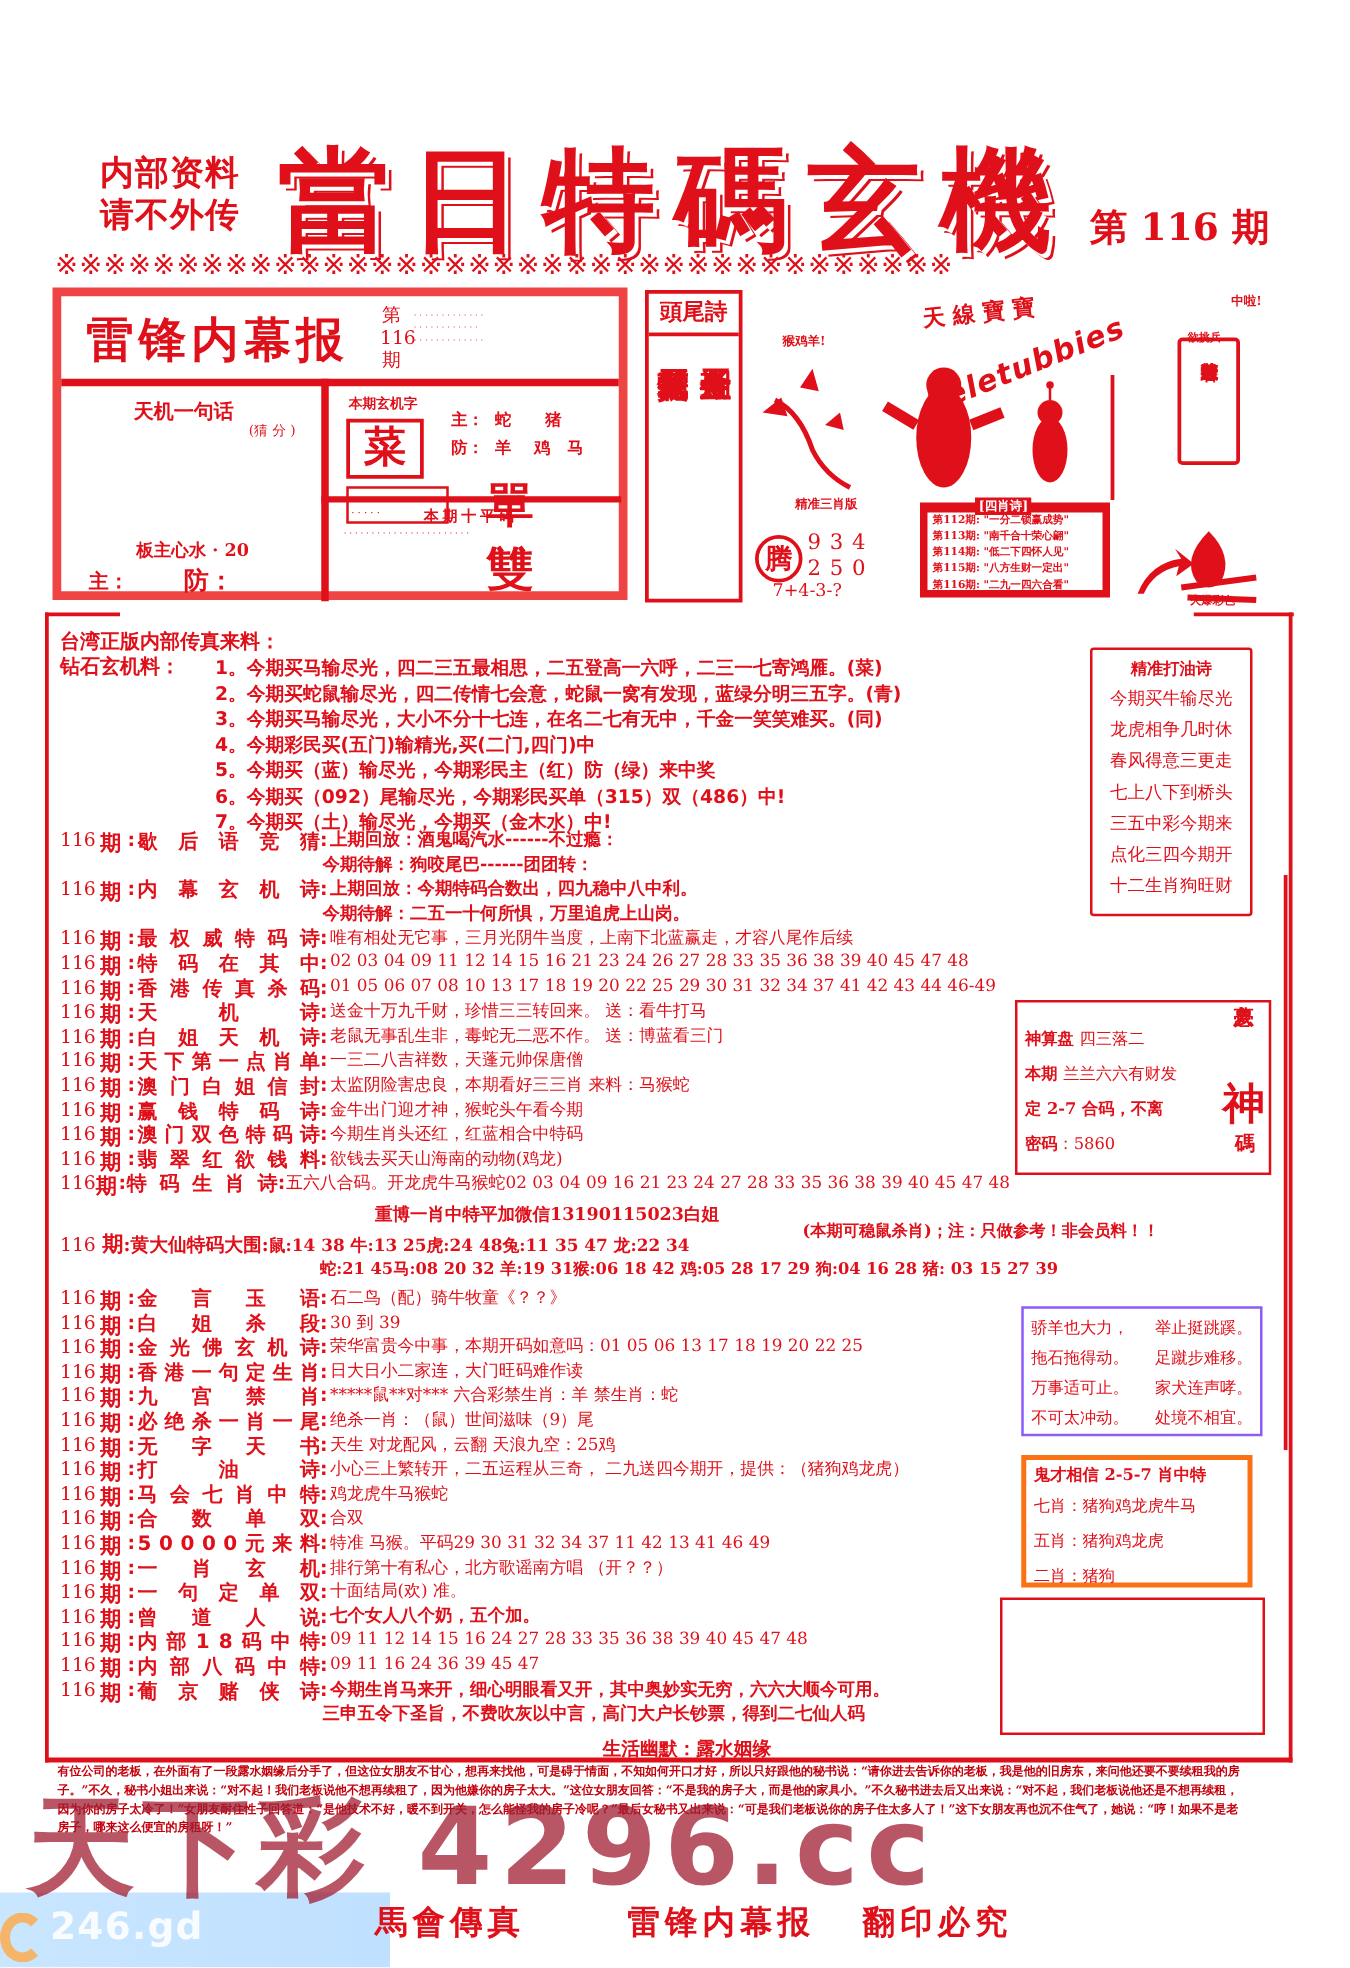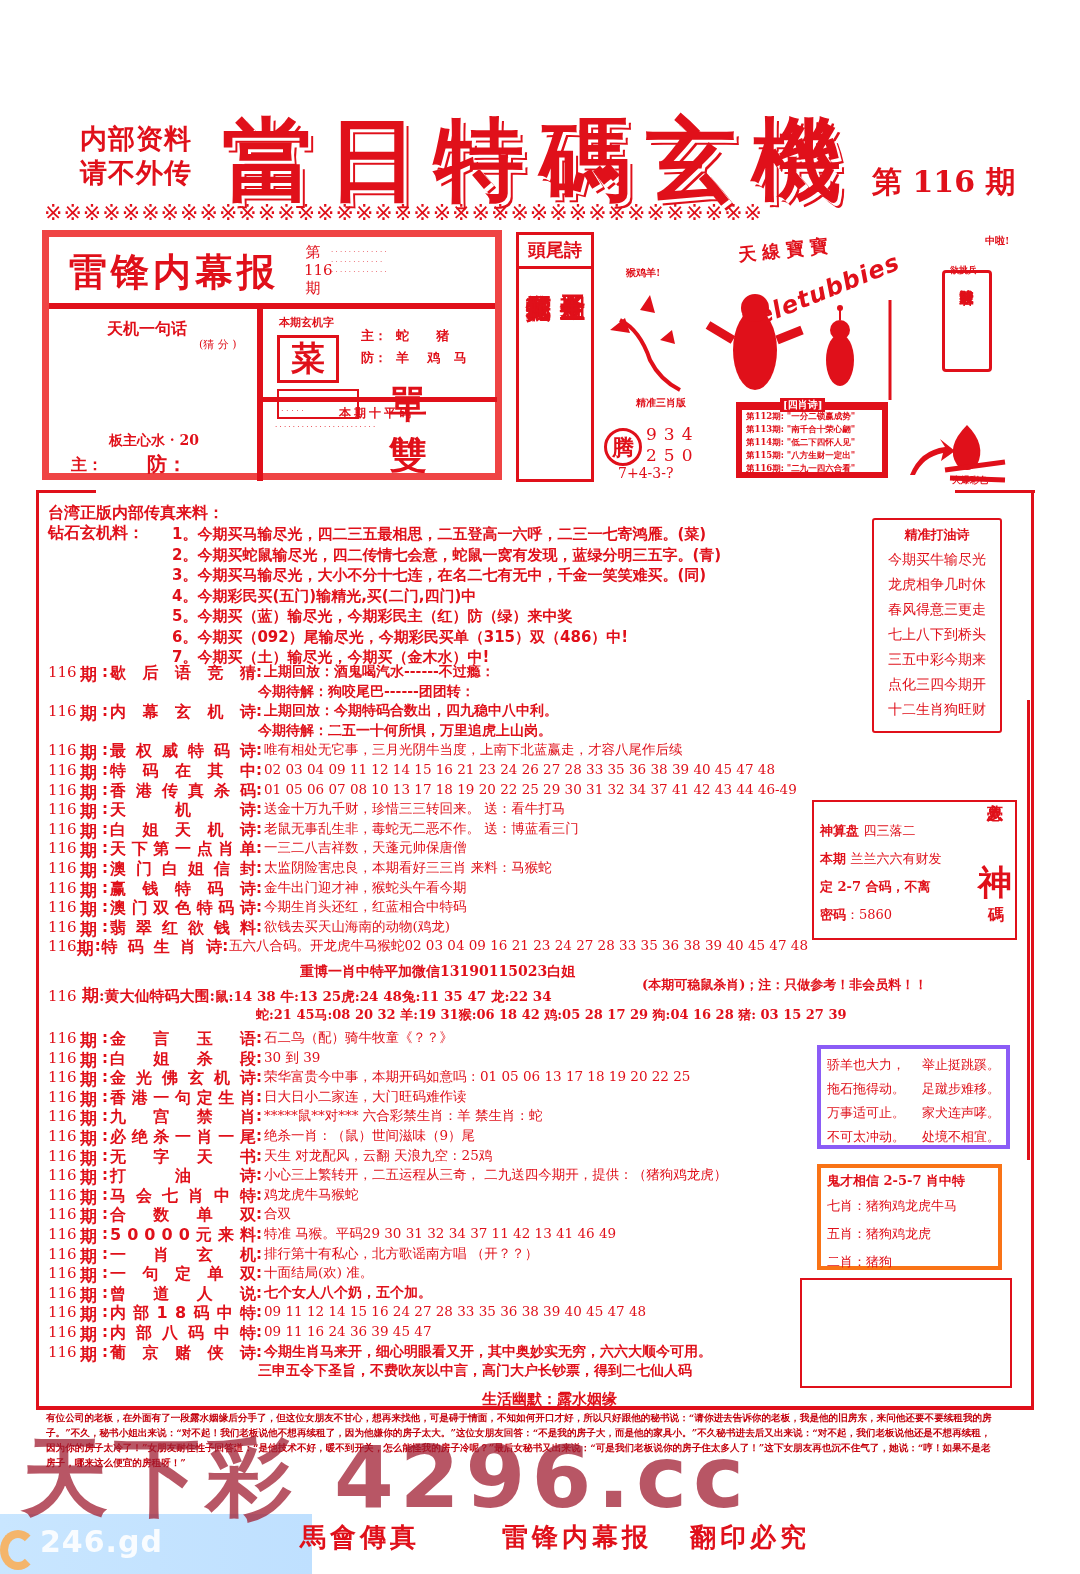--- a/index.html
+++ b/index.html
@@ -73,21 +73,21 @@
   .shen-big { left: 985px; top: 792px; font-size: 16px; font-weight: bold; writing-mode: vertical-rl; line-height: 20px; }
   .shen-shen { left: 978px; top: 860px; font-size: 34px; font-weight: bold; }
   .shen-ma { left: 988px; top: 905px; font-size: 16px; font-weight: bold; }
 
   .vline-r { left: 1027px; top: 700px; width: 3px; height: 460px; background: #e0101a; }
   .huang-top { left: 300px; top: 963px; font-size: 14px; font-weight: bold; }
   .huang-note { left: 642px; top: 976px; font-size: 13px; font-weight: bold; }
   .huang-row1 { left: 48px; top: 984px; font-size: 15px; font-weight: bold; white-space: nowrap; }
   .huang-row2 { left: 256px; top: 1006px; font-size: 13px; font-weight: bold; white-space: nowrap; }
 
-  .box-jiao { left: 817px; top: 1045px; width: 193px; height: 104px; border: 4px solid #8b5cf6; padding: 4px 6px; }
+  .box-jiao { left: 817px; top: 1045px; width: 193px; height: 104px; border: 2px solid #8b5cf6; padding: 4px 6px; }
   .box-jiao .ln { display: flex; justify-content: space-between; font-size: 13px; line-height: 24px; }
   .box-gui { left: 817px; top: 1164px; width: 185px; height: 106px; border: 4px solid #f97316; padding: 2px 6px; }
   .box-gui .t { font-size: 13px; font-weight: bold; line-height: 22px; }
   .box-gui .ln { font-size: 13px; line-height: 28px; }
   .box-blank { left: 800px; top: 1278px; width: 212px; height: 110px; border: 2px solid #e0101a; }
 
   .humor-title { left: 482px; top: 1390px; font-size: 15px; font-weight: bold; }
   .humor { left: 46px; top: 1410px; width: 950px; font-size: 9.6px; line-height: 15px; font-weight: bold; color: #c4000c; }
 
   .footer { top: 1520px; font-size: 26px; font-weight: bold; letter-spacing: 4px; font-family: Liberation Serif, serif; }

